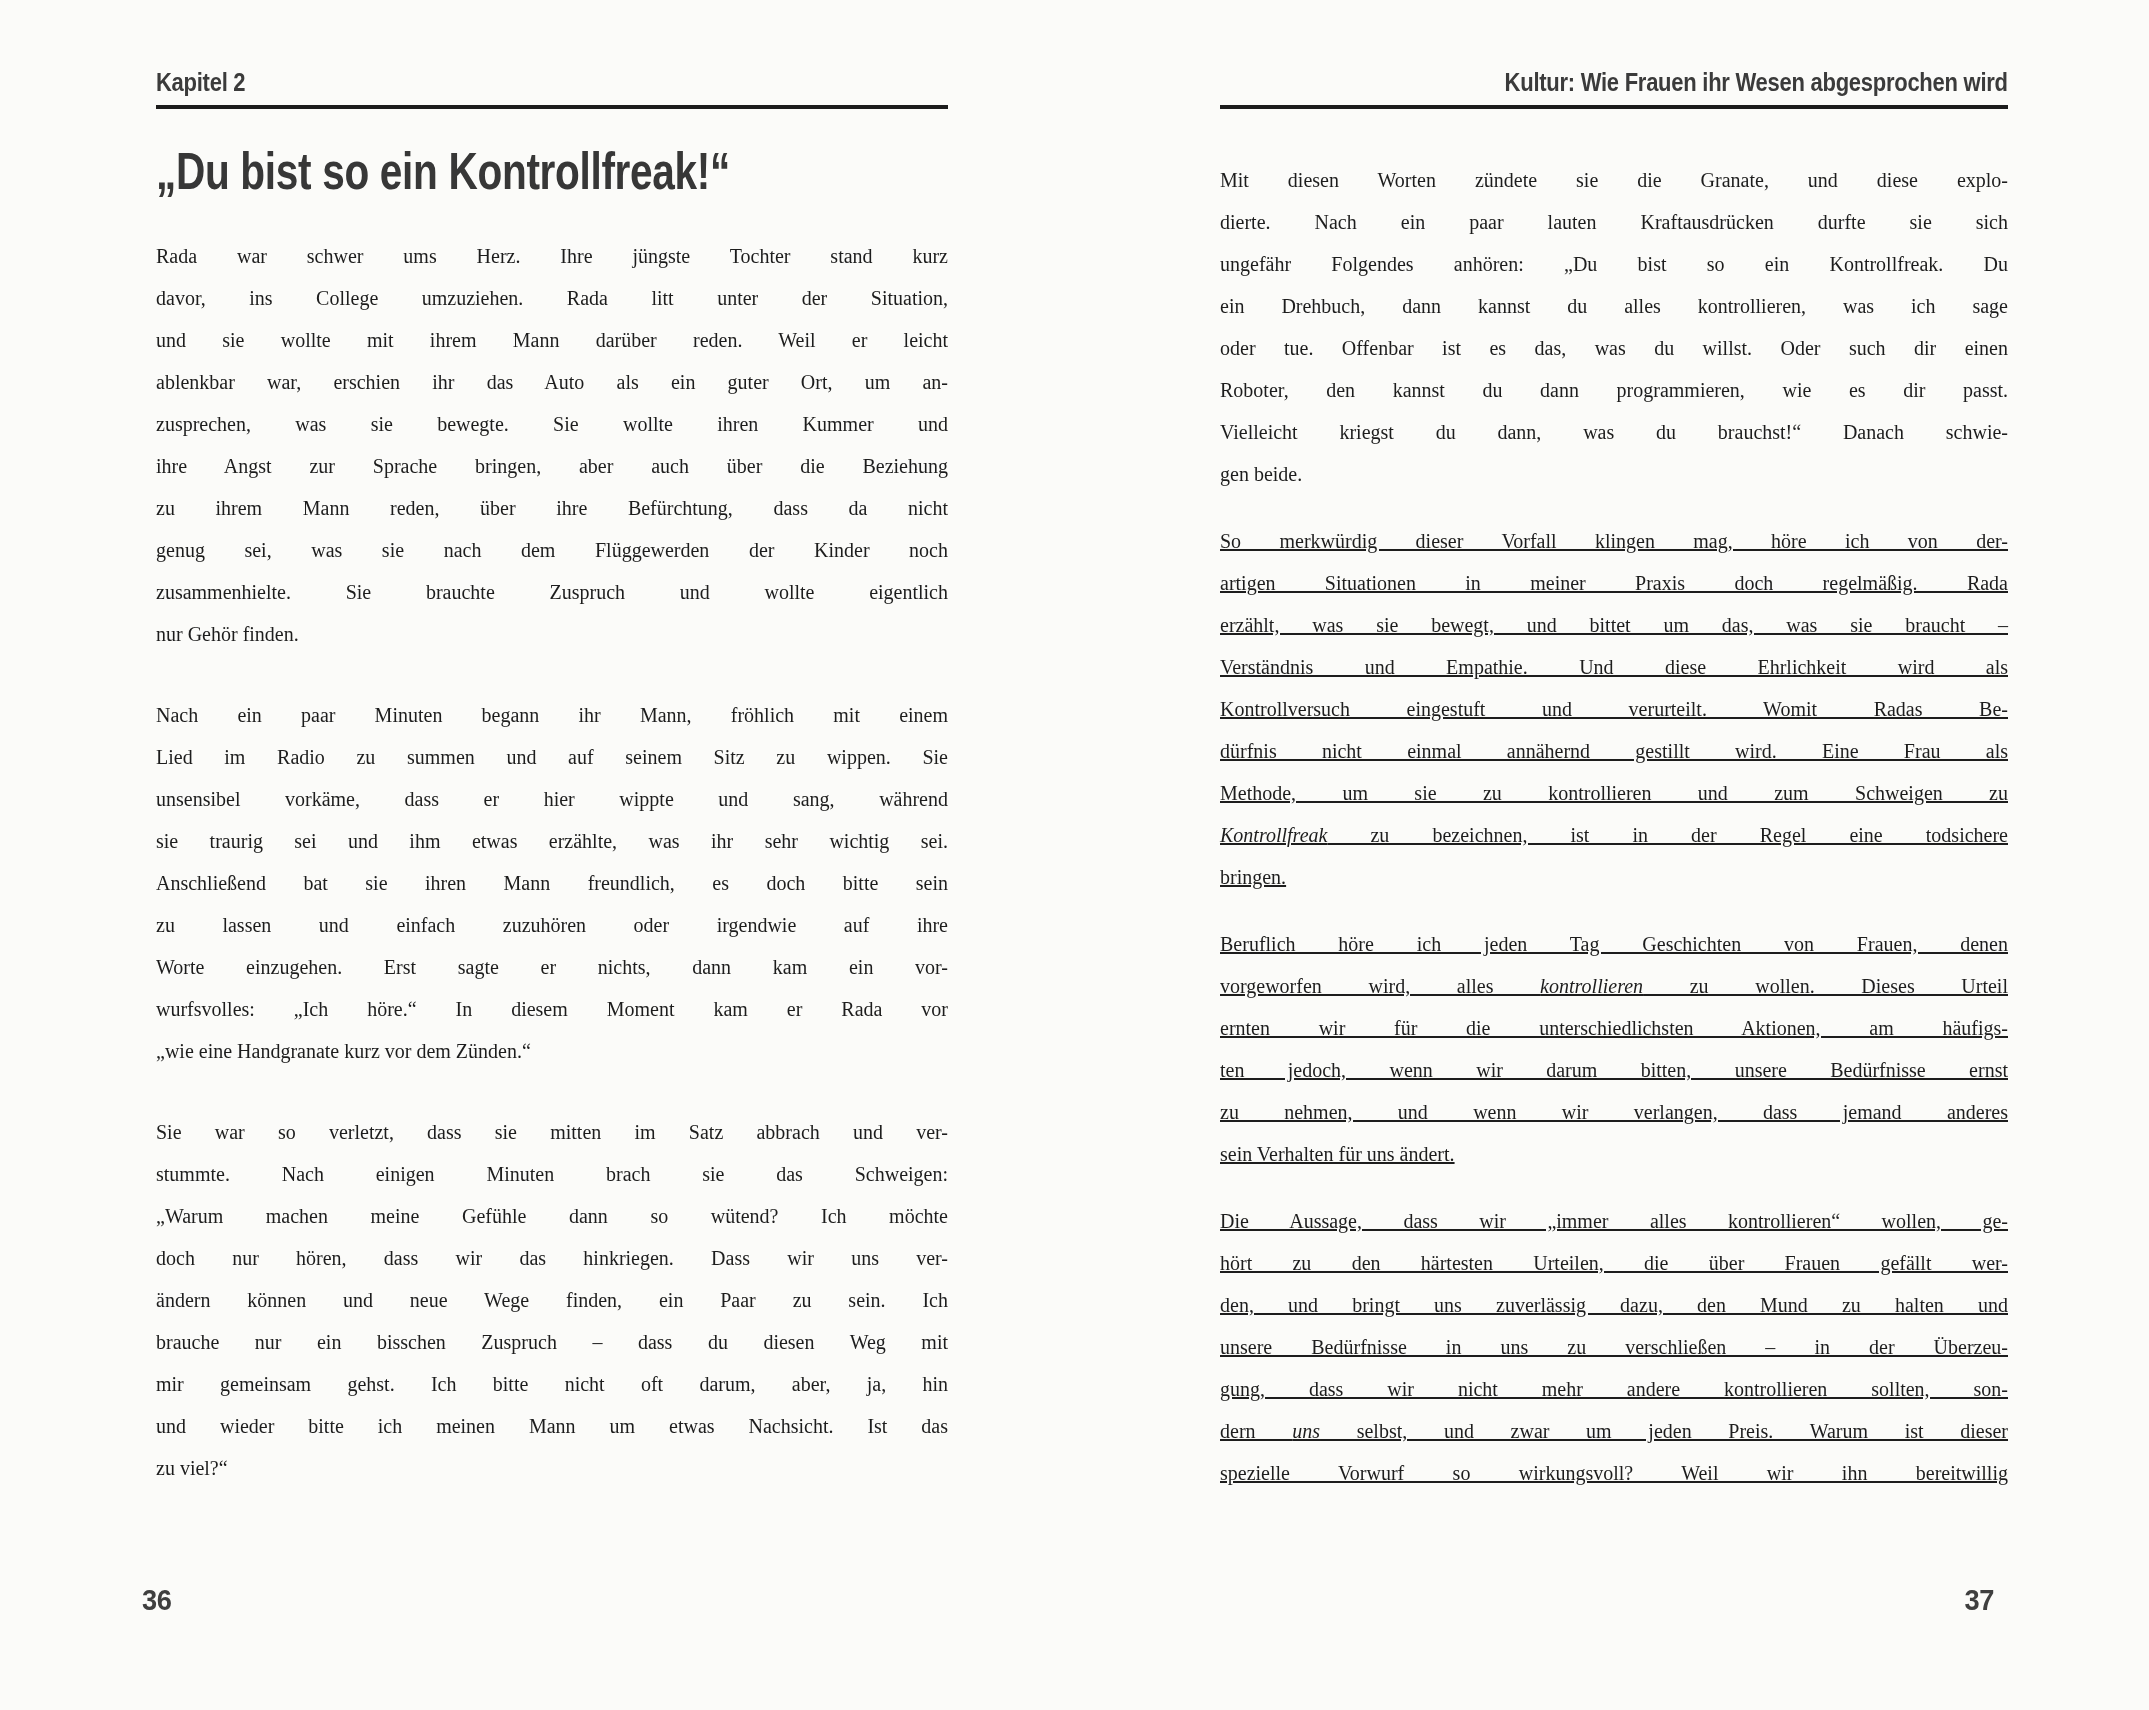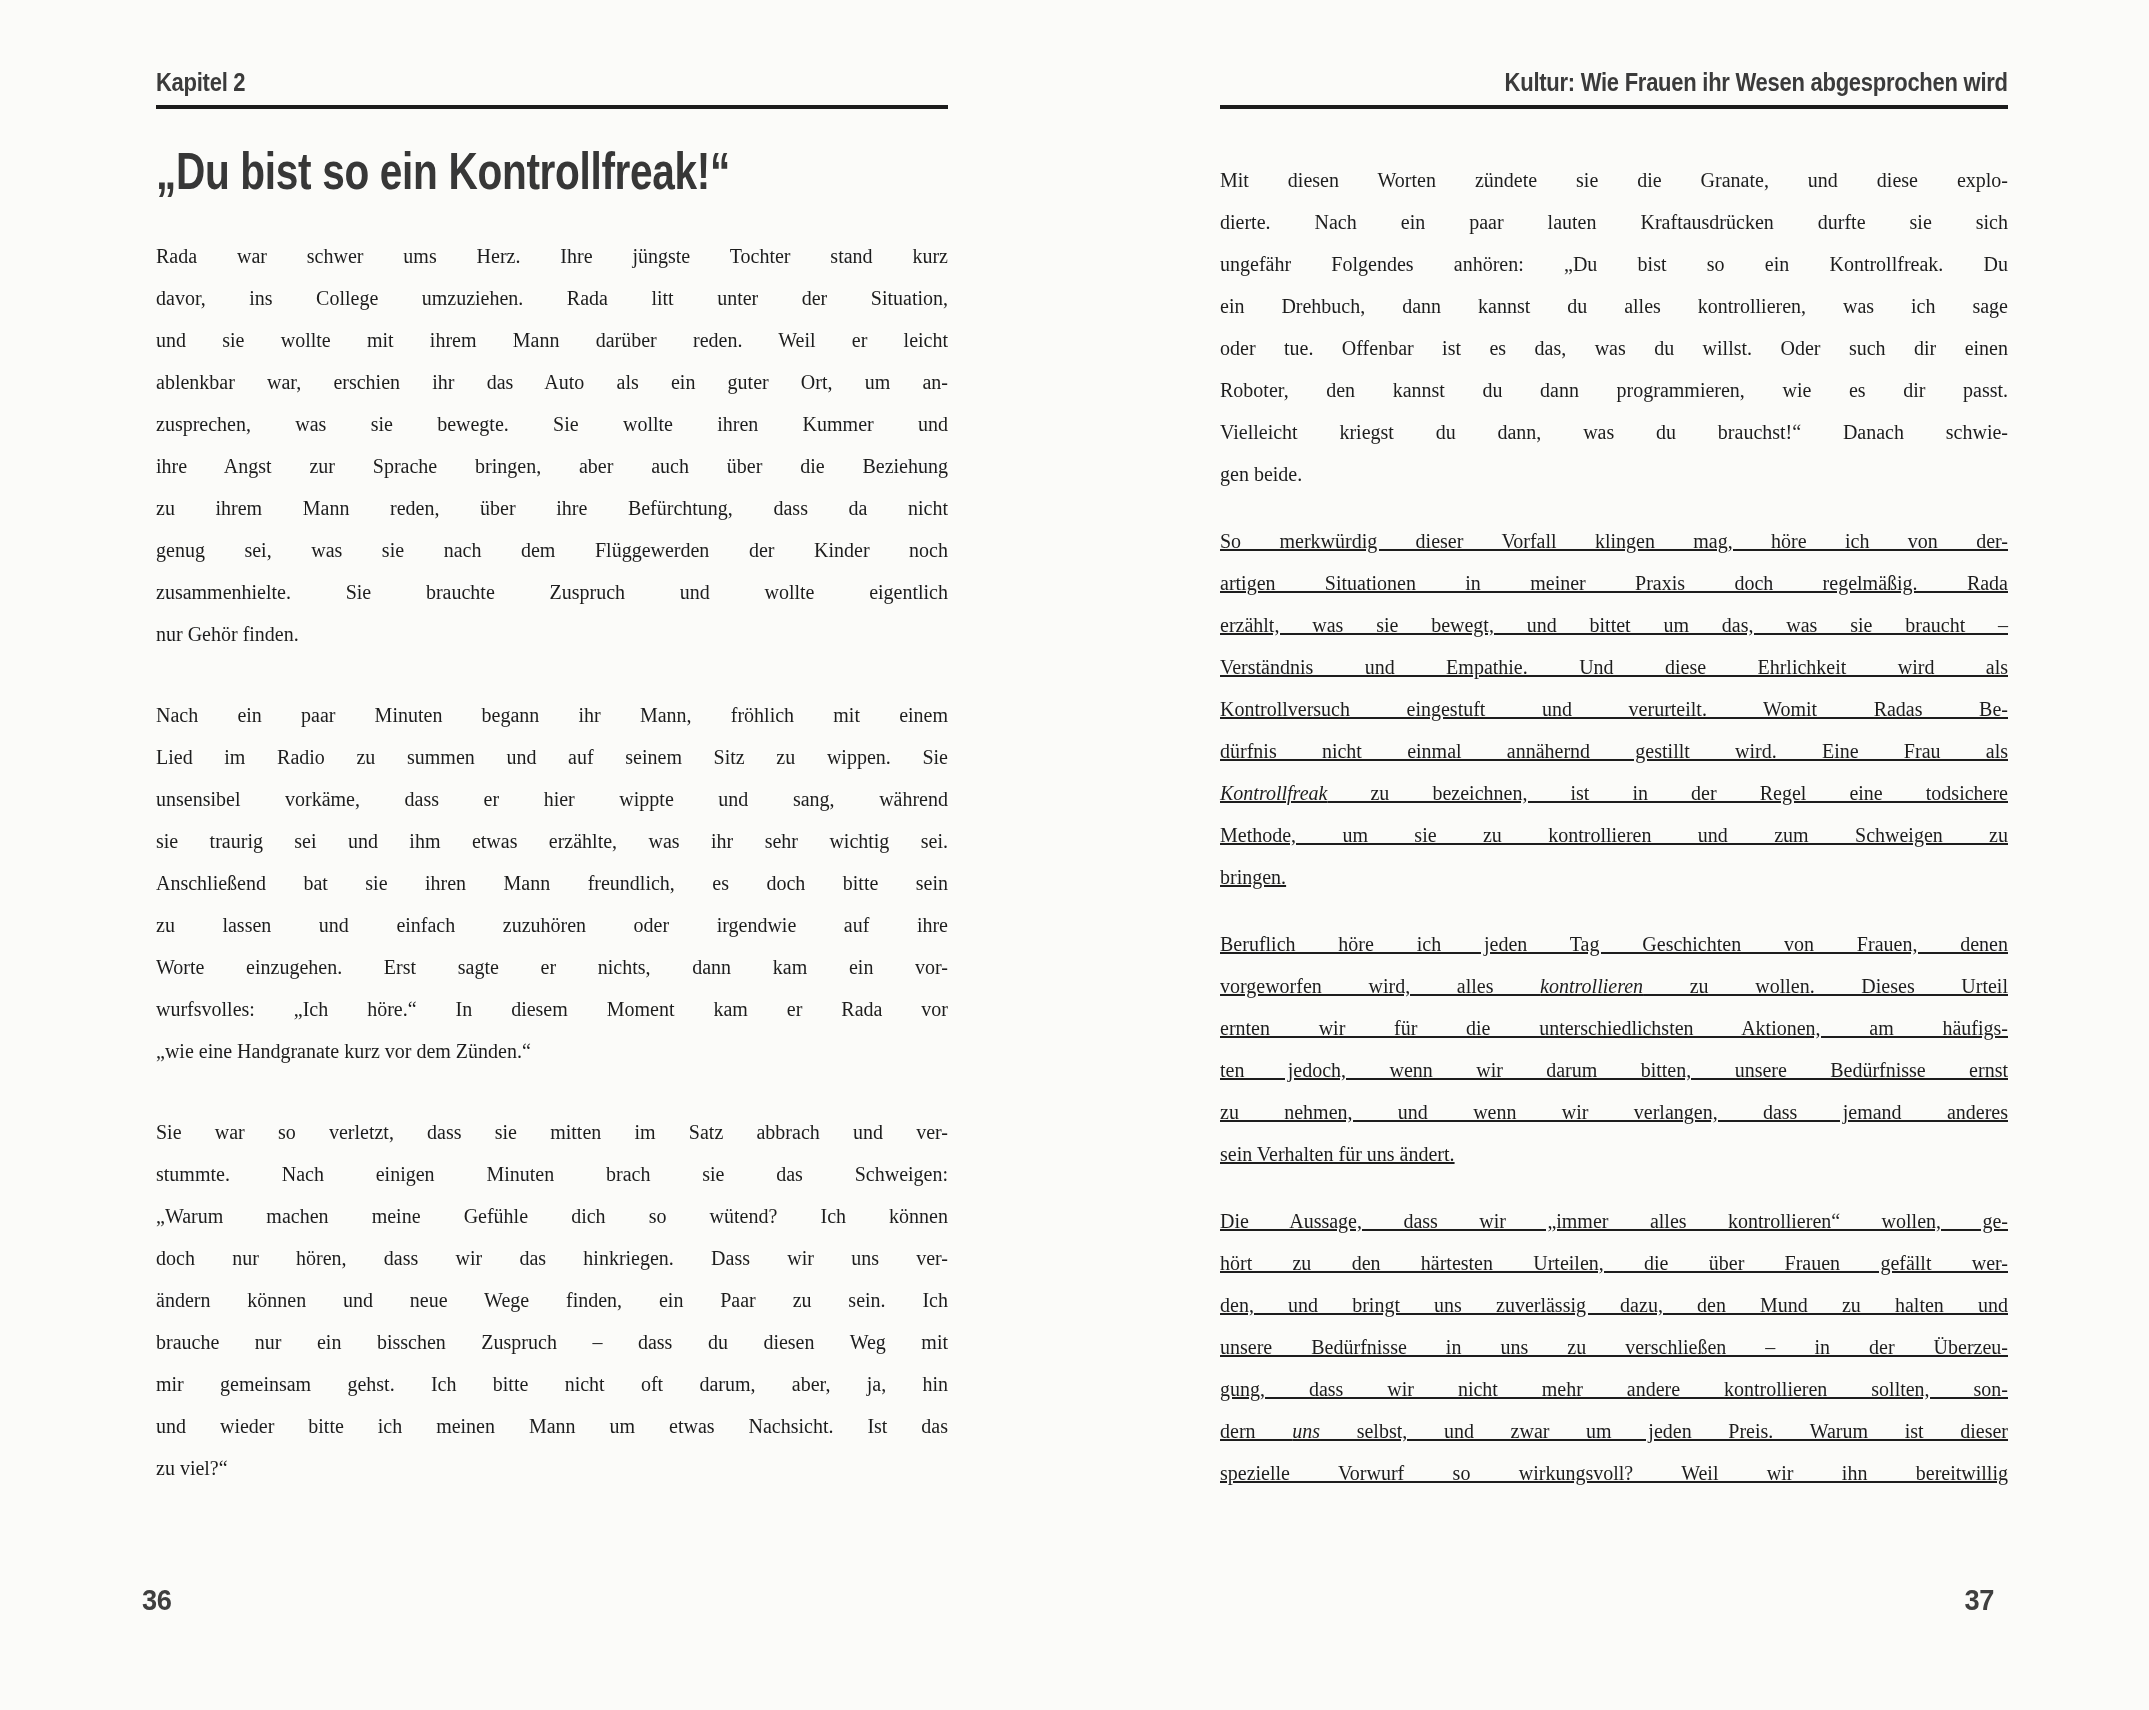--- a/index.html
+++ b/index.html
@@ -126,21 +126,21 @@
         <div class="line">sie traurig sei und ihm etwas erzählte, was ihr sehr wichtig sei.</div>
         <div class="line">Anschließend bat sie ihren Mann freundlich, es doch bitte sein</div>
         <div class="line">zu lassen und einfach zuzuhören oder irgendwie auf ihre</div>
         <div class="line">Worte einzugehen. Erst sagte er nichts, dann kam ein vor-</div>
         <div class="line">wurfsvolles: „Ich höre.“ In diesem Moment kam er Rada vor</div>
         <div class="line last">„wie eine Handgranate kurz vor dem Zünden.“</div>
       </div>
       <div class="para">
         <div class="line">Sie war so verletzt, dass sie mitten im Satz abbrach und ver-</div>
         <div class="line">stummte. Nach einigen Minuten brach sie das Schweigen:</div>
-        <div class="line">„Warum machen meine Gefühle dich so wütend? Ich können</div>
+        <div class="line">„Warum machen meine Gefühle dann so wütend? Ich möchte</div>
         <div class="line">doch nur hören, dass wir das hinkriegen. Dass wir uns ver-</div>
         <div class="line">ändern können und neue Wege finden, ein Paar zu sein. Ich</div>
         <div class="line">brauche nur ein bisschen Zuspruch – dass du diesen Weg mit</div>
         <div class="line">mir gemeinsam gehst. Ich bitte nicht oft darum, aber, ja, hin</div>
         <div class="line">und wieder bitte ich meinen Mann um etwas Nachsicht. Ist das</div>
         <div class="line last">zu viel?“</div>
       </div>
     </div>
   <div class="page-number pn-left">36</div>
 </section>
@@ -159,22 +159,22 @@
         <div class="line">Vielleicht kriegst du dann, was du brauchst!“ Danach schwie-</div>
         <div class="line last">gen beide.</div>
       </div>
       <div class="para">
         <div class="line">So merkwürdig dieser Vorfall klingen mag, höre ich von der-</div>
         <div class="line">artigen Situationen in meiner Praxis doch regelmäßig. Rada</div>
         <div class="line">erzählt, was sie bewegt, und bittet um das, was sie braucht –</div>
         <div class="line">Verständnis und Empathie. Und diese Ehrlichkeit wird als</div>
         <div class="line">Kontrollversuch eingestuft und verurteilt. Womit Radas Be-</div>
         <div class="line">dürfnis nicht einmal annähernd gestillt wird. Eine Frau als</div>
+        <div class="line">Methode, um sie zu kontrollieren und zum Schweigen zu</div>
         <div class="line"><em>Kontrollfreak</em> zu bezeichnen, ist in der Regel eine todsichere</div>
-        <div class="line">Methode, um sie zu kontrollieren und zum Schweigen zu</div>
         <div class="line last">bringen.</div>
       </div>
       <div class="para">
         <div class="line">Beruflich höre ich jeden Tag Geschichten von Frauen, denen</div>
         <div class="line">vorgeworfen wird, alles <em>kontrollieren</em> zu wollen. Dieses Urteil</div>
         <div class="line">ernten wir für die unterschiedlichsten Aktionen, am häufigs-</div>
         <div class="line">ten jedoch, wenn wir darum bitten, unsere Bedürfnisse ernst</div>
         <div class="line">zu nehmen, und wenn wir verlangen, dass jemand anderes</div>
         <div class="line last">sein Verhalten für uns ändert.</div>
       </div>

